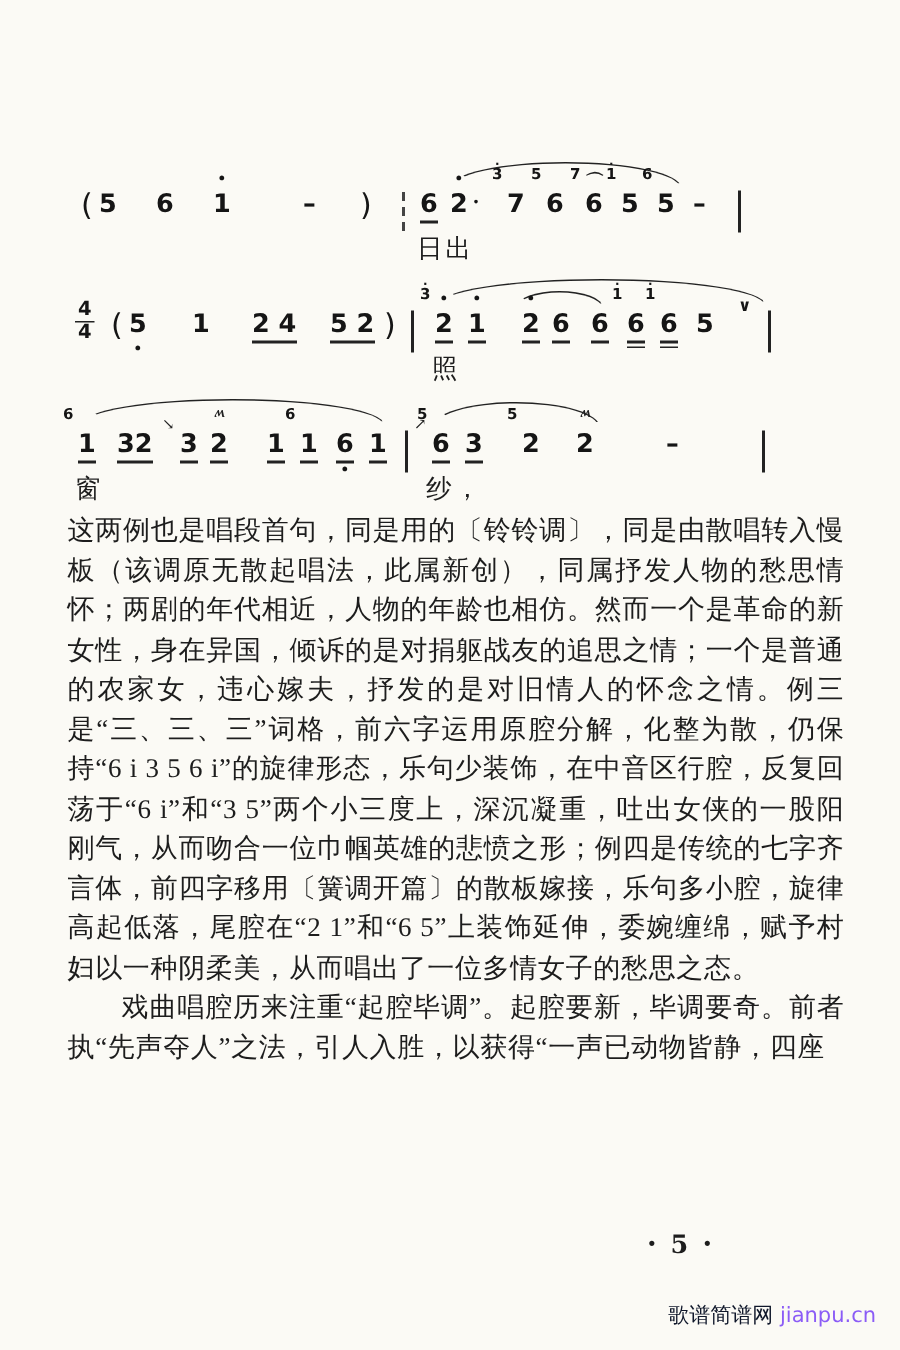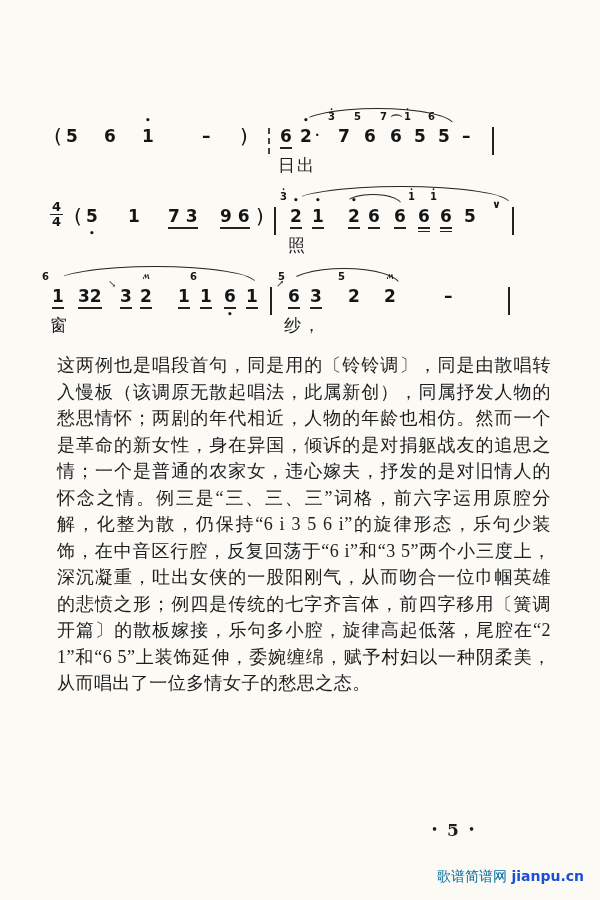--- a/index.html
+++ b/index.html
@@ -35,31 +35,31 @@
   .tnum,.tden{display:block;font-family:"DejaVu Sans","Liberation Sans",sans-serif;
               font-weight:700;font-size:13px;line-height:13px;text-align:center;color:#151515;}
   .tnum{border-bottom:1.6px solid #222;padding:0 2px 1px;}
   .slur{position:absolute;height:15px;border:1.6px solid transparent;border-top-color:#222;
         border-radius:50%/100% 100% 0 0;}
   .slur.small{height:9px;}
   .lyric{position:absolute;top:48px;font-size:17px;letter-spacing:2px;color:#1d1d1d;}
   
   .article{position:absolute;top:340px;left:45px;width:518px;
            font-size:18px;line-height:26.5px;letter-spacing:0.45px;text-align:justify;}
-  .para{margin:12px;}
+  .para{margin:0;}
   .para.indent{text-indent:2em;}
   
   .footer{position:absolute;top:820px;left:408px;width:90px;text-align:center;
           font-family:"DejaVu Serif","Liberation Serif",serif;}
   .footer .dot{font-size:12px;vertical-align:2px;padding:0 9px;}
   .footer .pnum{font-size:17px;font-weight:700;}
   .watermark{position:absolute;top:868px;right:16px;font-size:14px;white-space:nowrap;
              font-family:"DejaVu Sans","Liberation Sans",sans-serif;}
-  .wm-cn{color:#0369a1;}
-  .wm-url{color:#1d4ed8;font-weight:700;}
+  .wm-cn{color:#0f172a;}
+  .wm-url{color:#8b5cf6;font-weight:400;}
 </style>
 </head>
 <body>
 
 <div class="page">
 
   <div class="music">
     <div class="mline">
         <div class="slur" style="left: 258px; width: 152px; top: 2px;"></div>
         <span class="cell paren" style="left: 12px;"><span class="main">(</span></span>
@@ -83,22 +83,22 @@
     <div class="mline">
         <div class="slur" style="left: 250px; width: 216px; top: 0px;"></div>
         <div class="slur small" style="left: 302px; width: 56px; top: 8px;"></div>
         <span class="cell time" style="left: 8px;">
           <span class="tnum">4</span>
           <span class="tden">4</span>
         </span>
         <span class="cell paren" style="left: 32px;"><span class="main">(</span></span>
         <span class="cell " style="left: 44px;"><span class="main">5<span class="ld">•</span></span></span>
         <span class="cell " style="left: 86px;"><span class="main">1</span></span>
-        <span class="cell " style="left: 126px;"><span class="main u1">7 3</span></span>
-        <span class="cell " style="left: 178px;"><span class="main u1">9 6</span></span>
+        <span class="cell " style="left: 126px;"><span class="main u1">2 4</span></span>
+        <span class="cell " style="left: 178px;"><span class="main u1">5 2</span></span>
         <span class="cell paren" style="left: 214px;"><span class="main">)</span></span>
         <span class="cell bar" style="left: 232px;"></span>
         <span class="cell " style="left: 248px;"><span class="grace">3<span class="gdot">·</span></span><span class="main u1">2<span class="hd">•</span></span></span>
         <span class="cell " style="left: 270px;"><span class="main u1">1<span class="hd">•</span></span></span>
         <span class="cell " style="left: 306px;"><span class="main u1">2<span class="hd">•</span></span></span>
         <span class="cell " style="left: 326px;"><span class="main u1">6</span></span>
         <span class="cell " style="left: 352px;"><span class="main u1">6</span></span>
         <span class="cell " style="left: 376px;"><span class="grace">1<span class="gdot">·</span></span><span class="main u2">6</span></span>
         <span class="cell " style="left: 398px;"><span class="grace">1<span class="gdot">·</span></span><span class="main u2">6</span></span>
         <span class="cell " style="left: 422px;"><span class="main">5</span></span>
@@ -124,20 +124,21 @@
         <span class="cell " style="left: 342px;"><span class="main">2</span><span class="orn w">ʍ</span></span>
         <span class="cell dash" style="left: 402px;"><span class="main">–</span></span>
         <span class="cell bar" style="left: 466px;"></span>
         <div class="lyric" style="left: 8px;">窗</div>
         <div class="lyric" style="left: 242px;">纱，</div>
       </div>
   </div>
 
   <div class="article">
     <p class="para">这两例也是唱段首句，同是用的〔铃铃调〕，同是由散唱转入慢板（该调原无散起唱法，此属新创），同属抒发人物的愁思情怀；两剧的年代相近，人物的年龄也相仿。然而一个是革命的新女性，身在异国，倾诉的是对捐躯战友的追思之情；一个是普通的农家女，违心嫁夫，抒发的是对旧情人的怀念之情。例三是“三、三、三”词格，前六字运用原腔分解，化整为散，仍保持“6 i 3 5 6 i”的旋律形态，乐句少装饰，在中音区行腔，反复回荡于“6 i”和“3 5”两个小三度上，深沉凝重，吐出女侠的一股阳刚气，从而吻合一位巾帼英雄的悲愤之形；例四是传统的七字齐言体，前四字移用〔簧调开篇〕的散板嫁接，乐句多小腔，旋律高起低落，尾腔在“2 1”和“6 5”上装饰延伸，委婉缠绵，赋予村妇以一种阴柔美，从而唱出了一位多情女子的愁思之态。</p>
+    <p class="para indent">戏曲唱腔历来注重“起腔毕调”。起腔要新，毕调要奇。前者执“先声夺人”之法，引人入胜，以获得“一声已动物皆静，四座</p>
   </div>
 
   <div class="footer">
     <span class="dot">•</span><span class="pnum">5</span><span class="dot">•</span>
   </div>
 
   <div class="watermark">
     <span class="wm-cn">歌谱简谱网</span>
     <span class="wm-url">jianpu.cn</span>
   </div>

